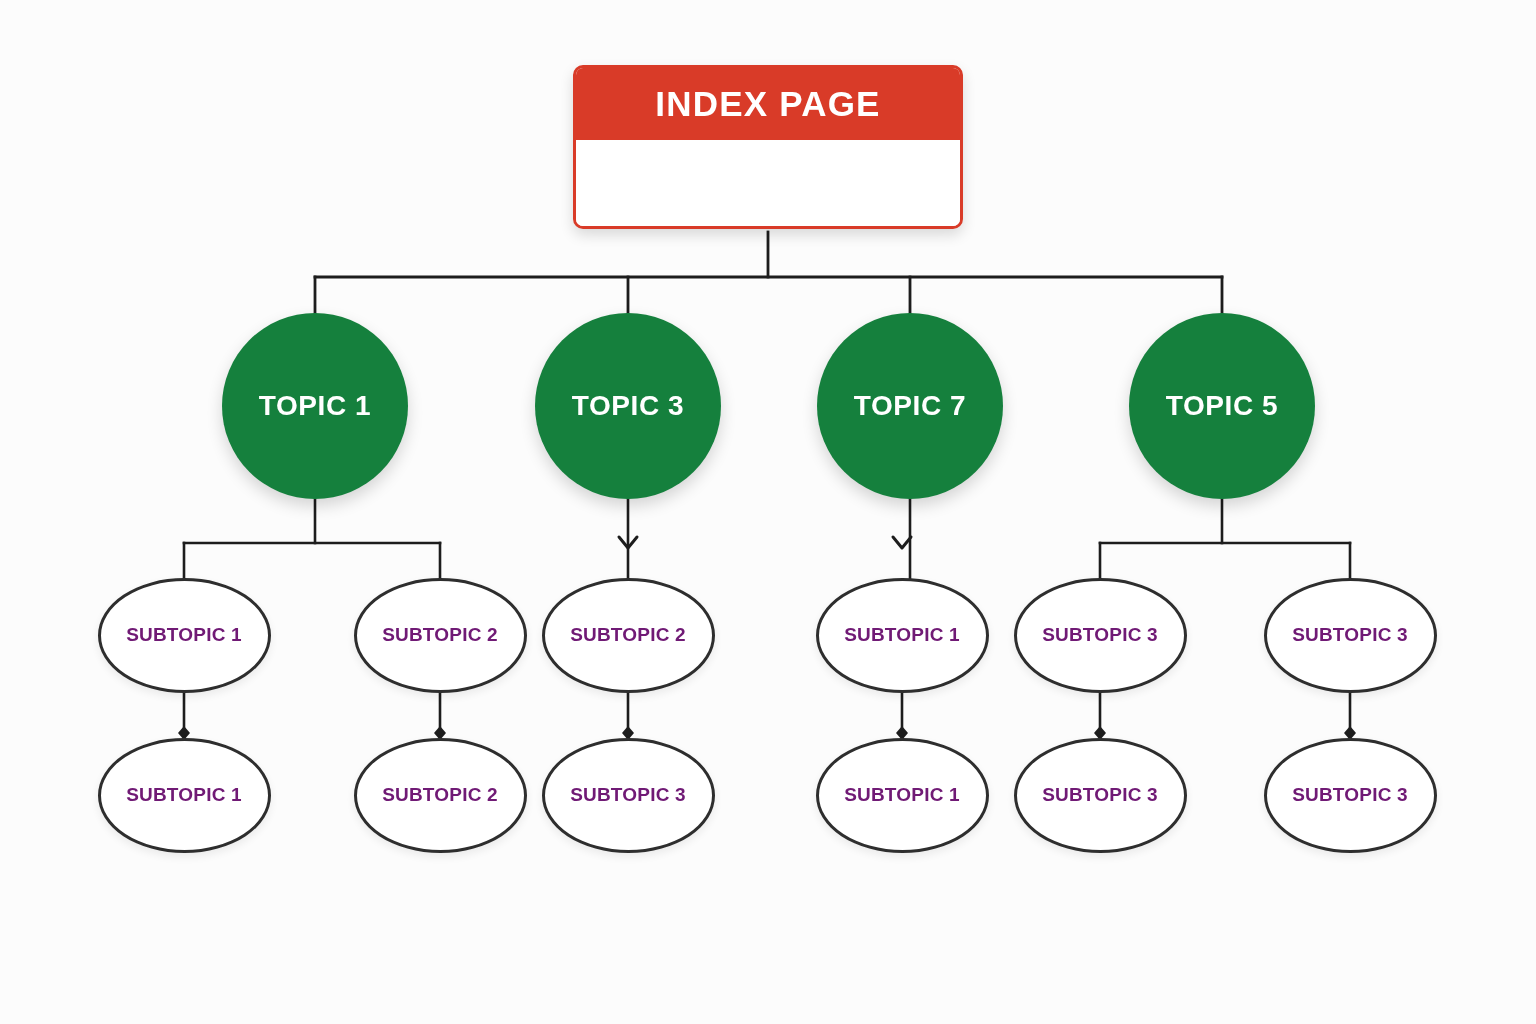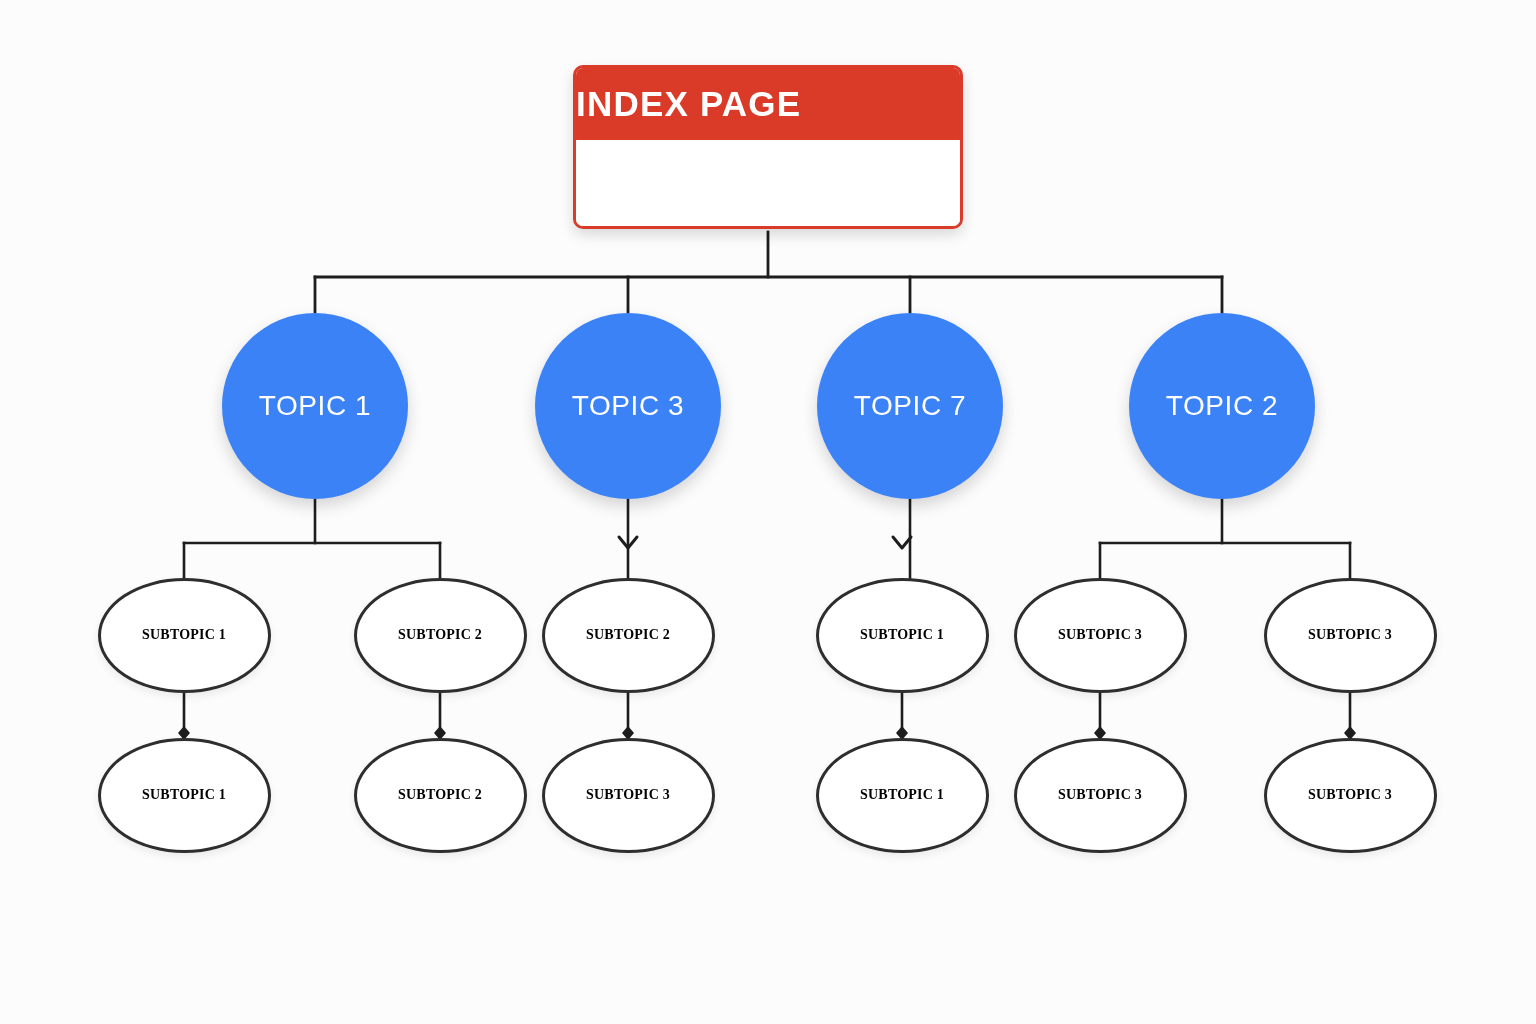--- a/index.html
+++ b/index.html
@@ -34,69 +34,68 @@
     overflow: hidden;
     box-shadow: 0 6px 14px rgba(0,0,0,0.14);
     z-index: 3;
   }
   .index-card .card-header {
     background: #d93b28;
     color: #ffffff;
     font-size: 35px;
     font-weight: 700;
     letter-spacing: 1.2px;
-    text-align: left;
+    text-align: center;
     line-height: 72px;
     height: 72px;
   }
   .index-card .card-body {
     background: #ffffff;
     height: 86px;
   }
 
   
   .topic {
     position: absolute;
     box-sizing: border-box;
     width: 186px;
     height: 186px;
     border-radius: 50%;
-    background: #3b82f6;
+    background: #15803d;
     color: #ffffff;
     display: flex;
     align-items: center;
     justify-content: center;
     font-size: 28px;
-    font-weight: 400;
+    font-weight: 700;
     letter-spacing: 0.6px;
     box-shadow: 0 7px 16px rgba(0,0,0,0.16);
     z-index: 3;
     white-space: nowrap;
   }
 
   
   .subtopic {
     position: absolute;
     box-sizing: border-box;
     width: 173px;
     height: 115px;
     border-radius: 50%;
     border: 3px solid #2e2e2e;
     background: #ffffff;
-    color: #000000;
+    color: #701a75;
     display: flex;
     align-items: center;
     justify-content: center;
-    font-size: 14px;
+    font-size: 19px;
     font-weight: 700;
     letter-spacing: 0.2px;
     box-shadow: 0 4px 9px rgba(0,0,0,0.07);
     z-index: 3;
     white-space: nowrap;
-    font-family: Liberation Serif, serif;
   }
 </style>
 </head>
 <body>
 
 <div id="stage">
 
   <svg id="wires" viewBox="0 0 1536 1024" xmlns="http://www.w3.org/2000/svg">
       <line x1="768" y1="232" x2="768" y2="277" stroke="#1d1d1d" stroke-width="2.8" stroke-linecap="square"></line>
       <line x1="315" y1="277" x2="1222" y2="277" stroke="#1d1d1d" stroke-width="2.8" stroke-linecap="square"></line>
@@ -139,21 +138,21 @@
       <div class="topic" style="left: 222px; top: 313px;">
         <span>TOPIC 1</span>
       </div>
       <div class="topic" style="left: 535px; top: 313px;">
         <span>TOPIC 3</span>
       </div>
       <div class="topic" style="left: 817px; top: 313px;">
         <span>TOPIC 7</span>
       </div>
       <div class="topic" style="left: 1129px; top: 313px;">
-        <span>TOPIC 2</span>
+        <span>TOPIC 5</span>
       </div>
     </div>
 
   <div id="sub1-layer">
       <div class="subtopic" style="left: 97.5px; top: 577.5px;">
         <span>SUBTOPIC 1</span>
       </div>
       <div class="subtopic" style="left: 353.5px; top: 577.5px;">
         <span>SUBTOPIC 2</span>
       </div>

